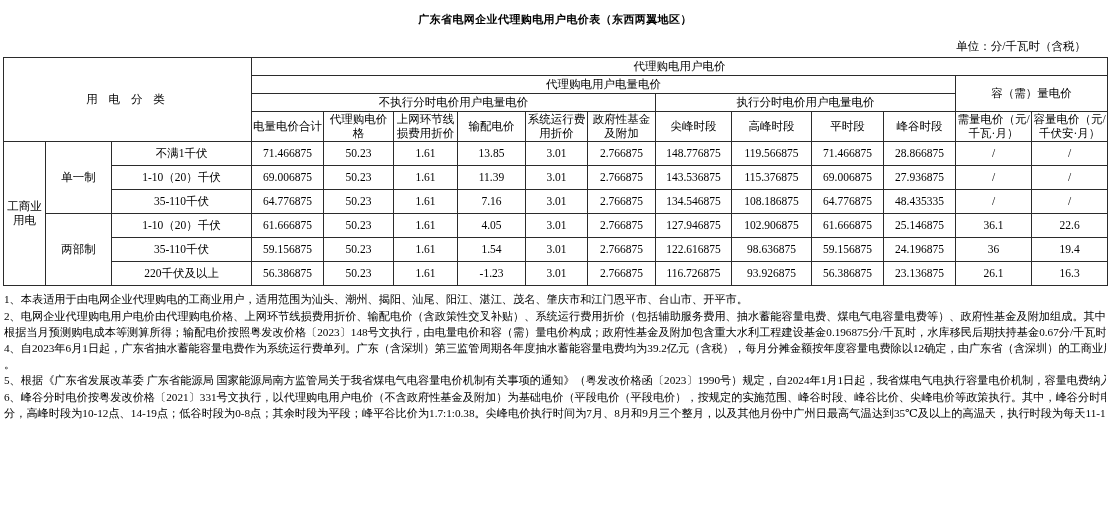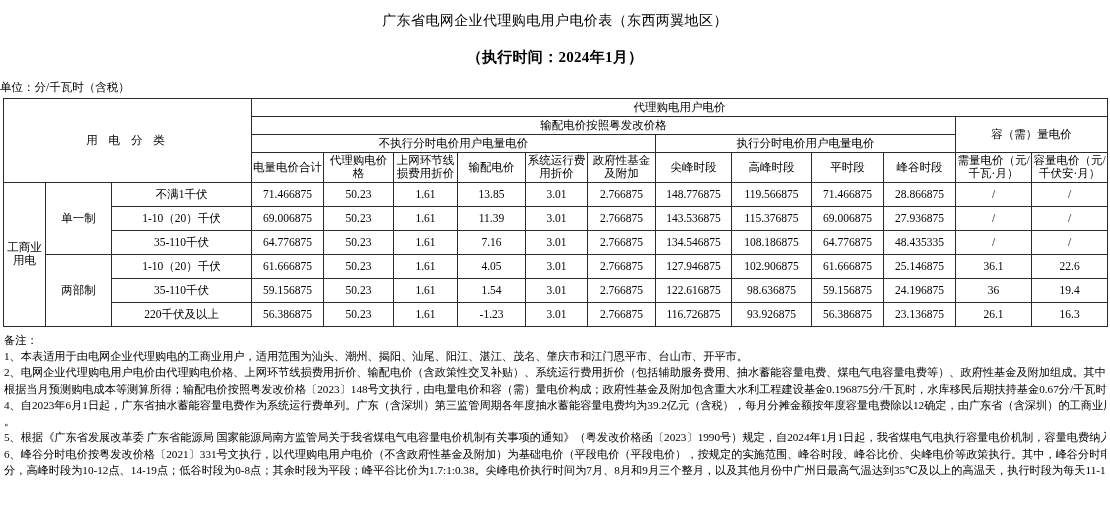--- a/index.html
+++ b/index.html
@@ -18,33 +18,33 @@
     position: relative;
     width: 1110px;
     height: 520px;
     box-sizing: border-box;
   }
   .title-block {
     text-align: center;
     padding-top: 13px;
   }
   .main-title {
-    font-size: 14px;
-    font-weight: normal;
+    font-size: 11px;
+    font-weight: bold;
     letter-spacing: 0.4px;
     line-height: 1.2;
   }
   .sub-title {
     font-size: 15px;
     font-weight: bold;
     margin-top: 18px;
     letter-spacing: 0.3px;
   }
   .unit-line {
-    text-align: left;
+    text-align: right;
     font-size: 11.5px;
     padding-right: 24px;
     margin-top: 13px;
     margin-bottom: 3px;
   }
   table.rate {
     border-collapse: collapse;
     width: 1104px;
     margin: 0 3px;
     table-layout: fixed;
@@ -81,21 +81,20 @@
   .notes .nhead { margin-bottom: 0px; }
   .slash { letter-spacing: 0; }
 </style>
 </head>
 <body>
 
 <div class="page">
 
   <div class="title-block">
     <div class="main-title">广东省电网企业代理购电用户电价表（东西两翼地区）</div>
-    <div class="sub-title">（执行时间：2024年1月）</div>
   </div>
 
   <div class="unit-line">单位：分/千瓦时（含税）</div>
 
   <table class="rate">
     <colgroup>
       <col style="width:42px">
         <col style="width:66px">
         <col style="width:140px">
       <col style="width:72px">
@@ -112,21 +111,21 @@
         <col style="width:76px">
     </colgroup>
     <tbody>
 
       <tr>
         <td rowspan="4" colspan="3" class="cat-head">用 电 分 类</td>
         <td colspan="12" class="hdr-group">代理购电用户电价</td>
       </tr>
 
       <tr>
-        <td colspan="10" class="hdr-group">输配电价按照粤发改价格</td>
+        <td colspan="10" class="hdr-group">代理购电用户电量电价</td>
         <td colspan="2" rowspan="2">容（需）量电价</td>
       </tr>
 
       <tr>
         <td colspan="6" class="hdr-group">不执行分时电价用户电量电价</td>
         <td colspan="4" class="hdr-group">执行分时电价用户电量电价</td>
       </tr>
 
       <tr>
         <td class="hdr-tall">电量电价合计</td>
@@ -238,21 +237,20 @@
         <td>93.926875</td>
         <td>56.386875</td>
         <td>23.136875</td>
         <td>26.1</td>
         <td>16.3</td>
       </tr>
     </tbody>
   </table>
 
   <div class="notes">
-    <div class="nline nhead">备注：</div>
     <div class="nline">1、本表适用于由电网企业代理购电的工商业用户，适用范围为汕头、潮州、揭阳、汕尾、阳江、湛江、茂名、肇庆市和江门恩平市、台山市、开平市。</div>
     <div class="nline">2、电网企业代理购电用户电价由代理购电价格、上网环节线损费用折价、输配电价（含政策性交叉补贴）、系统运行费用折价（包括辅助服务费用、抽水蓄能容量电费、煤电气电容量电费等）、政府性基金及附加组成。其中代理购电价格</div>
     <div class="nline">根据当月预测购电成本等测算所得；输配电价按照粤发改价格〔2023〕148号文执行，由电量电价和容（需）量电价构成；政府性基金及附加包含重大水利工程建设基金0.196875分/千瓦时，水库移民后期扶持基金0.67分/千瓦时，可再生能</div>
     <div class="nline">4、自2023年6月1日起，广东省抽水蓄能容量电费作为系统运行费单列。广东（含深圳）第三监管周期各年度抽水蓄能容量电费均为39.2亿元（含税），每月分摊金额按年度容量电费除以12确定，由广东省（含深圳）的工商业用户共同承担</div>
     <div class="nline">。</div>
     <div class="nline">5、根据《广东省发展改革委 广东省能源局 国家能源局南方监管局关于我省煤电气电容量电价机制有关事项的通知》（粤发改价格函〔2023〕1990号）规定，自2024年1月1日起，我省煤电气电执行容量电价机制，容量电费纳入系统运行费</div>
     <div class="nline">6、峰谷分时电价按粤发改价格〔2021〕331号文执行，以代理购电用户电价（不含政府性基金及附加）为基础电价（平段电价（平段电价），按规定的实施范围、峰谷时段、峰谷比价、尖峰电价等政策执行。其中，峰谷分时电价全省执行统一时段划</div>
     <div class="nline">分，高峰时段为10-12点、14-19点；低谷时段为0-8点；其余时段为平段；峰平谷比价为1.7:1:0.38。尖峰电价执行时间为7月、8月和9月三个整月，以及其他月份中广州日最高气温达到35℃及以上的高温天，执行时段为每天11-12时、15-</div>
 
   </div>

